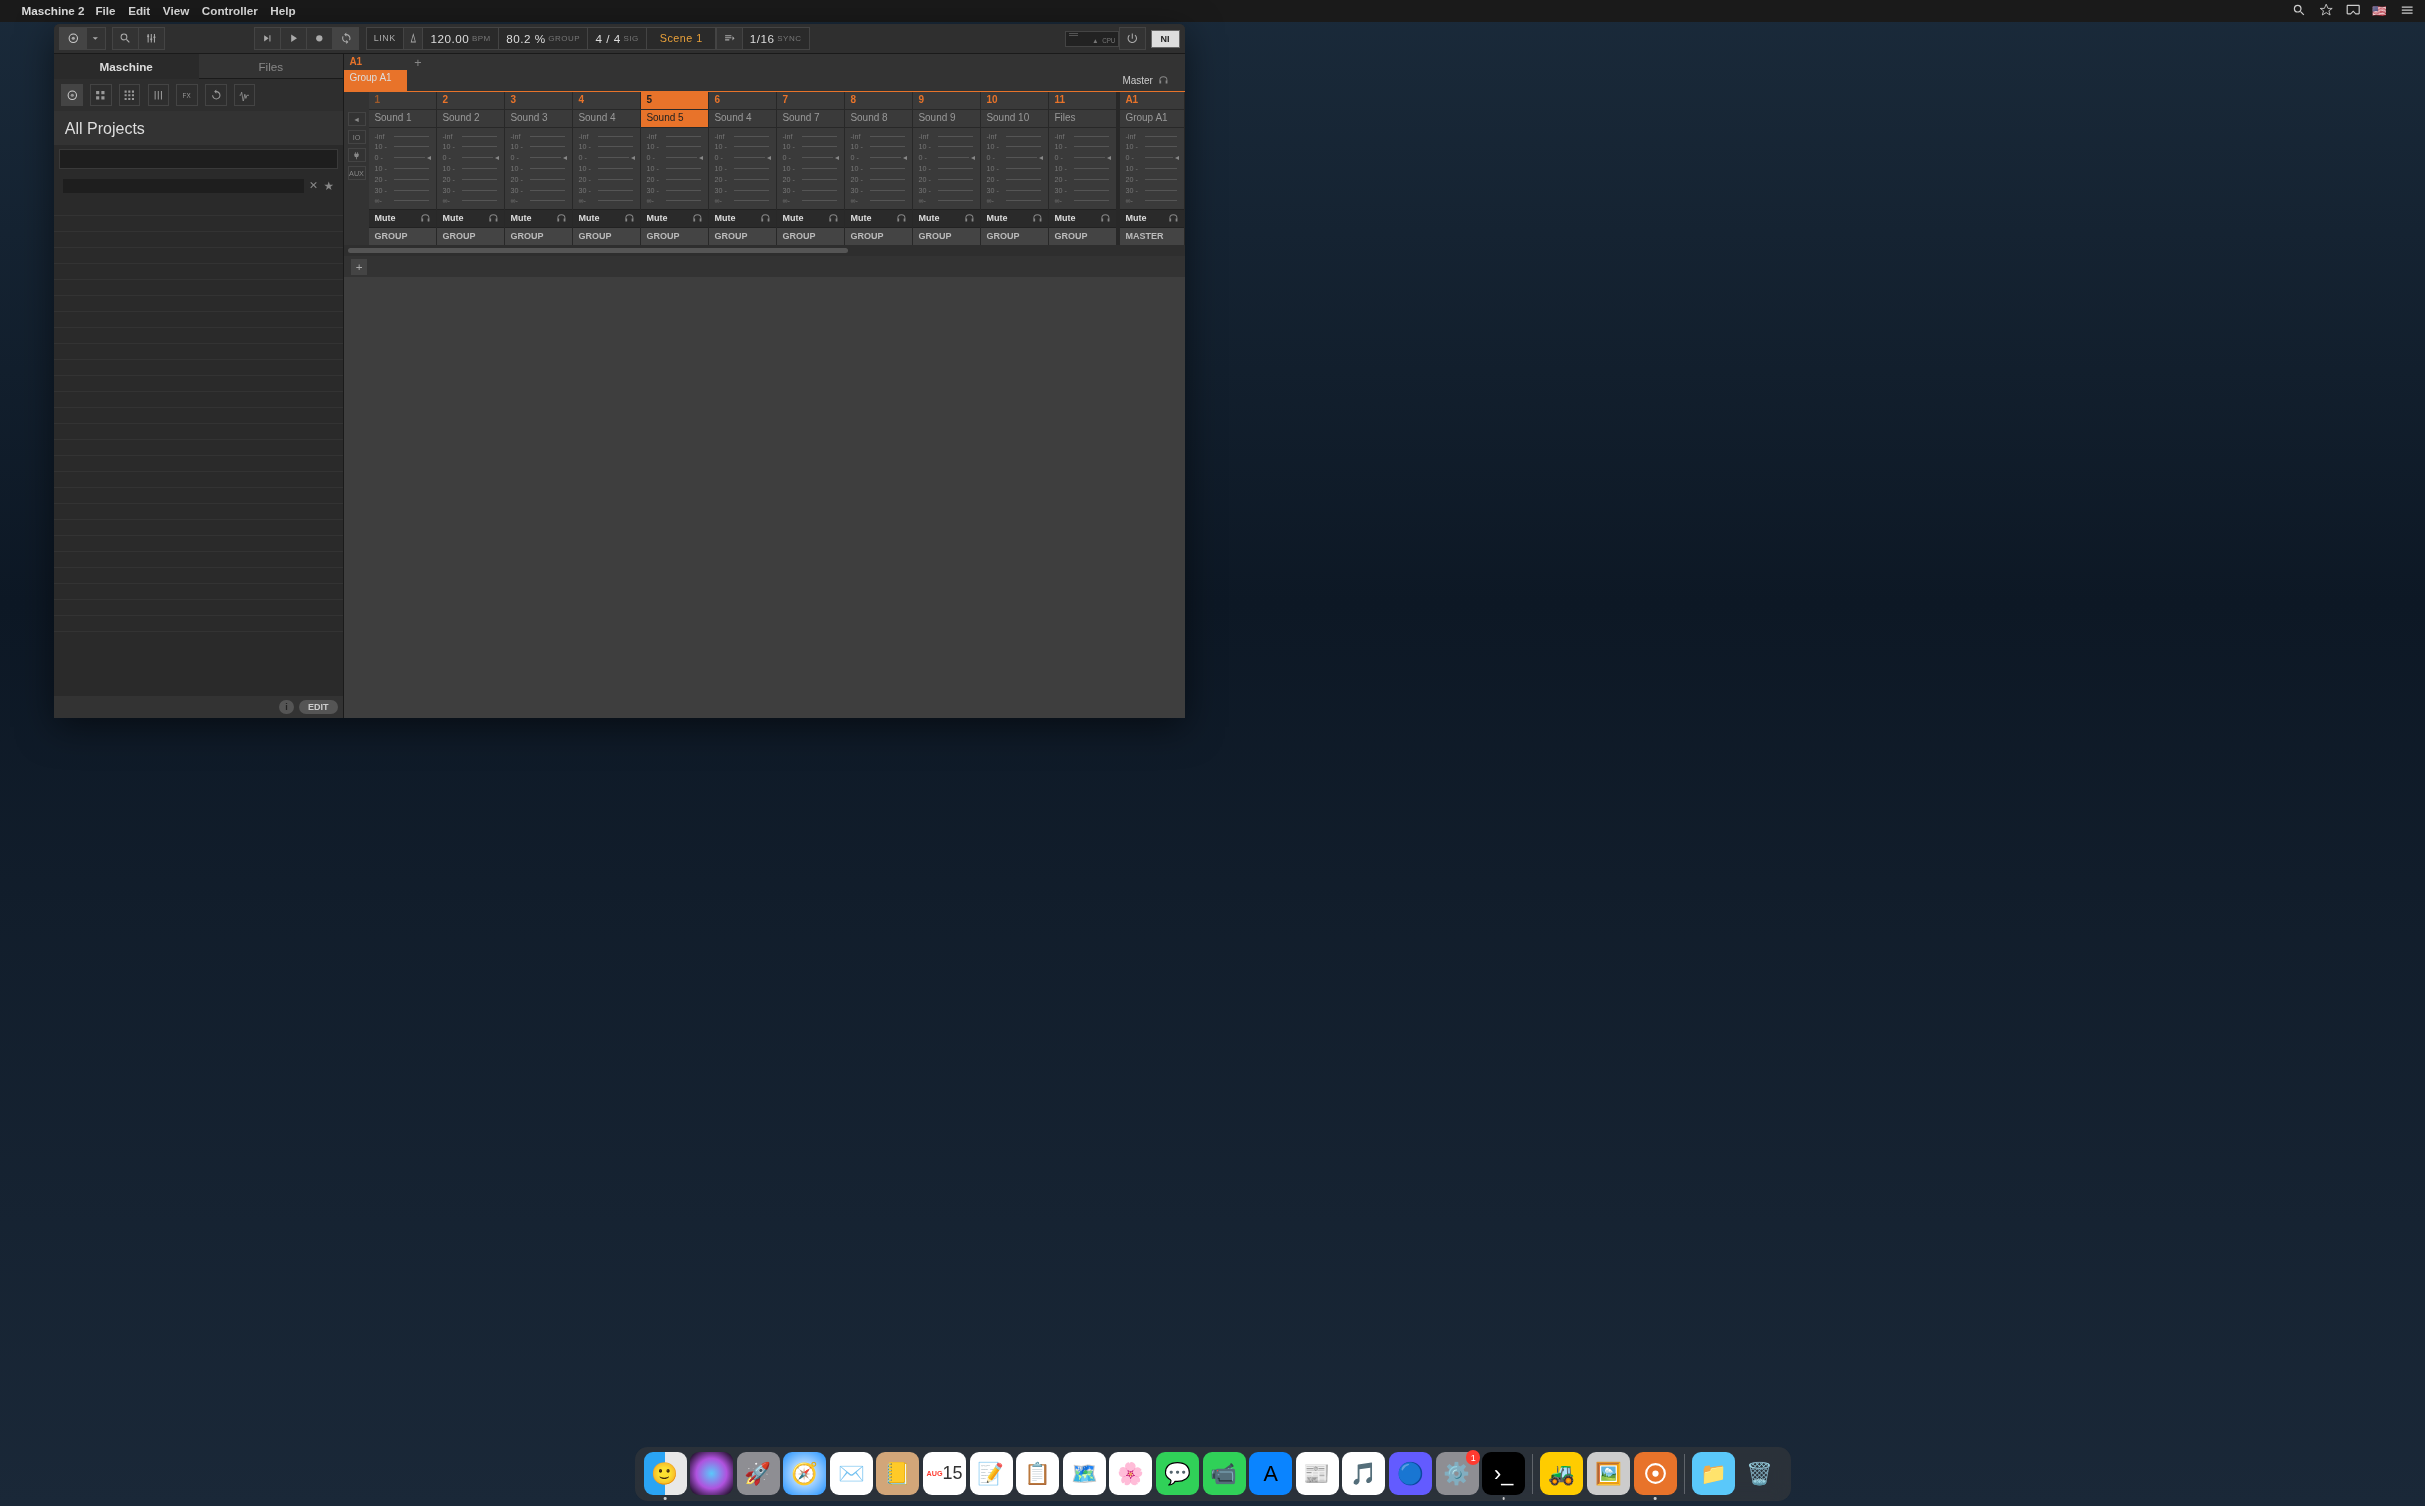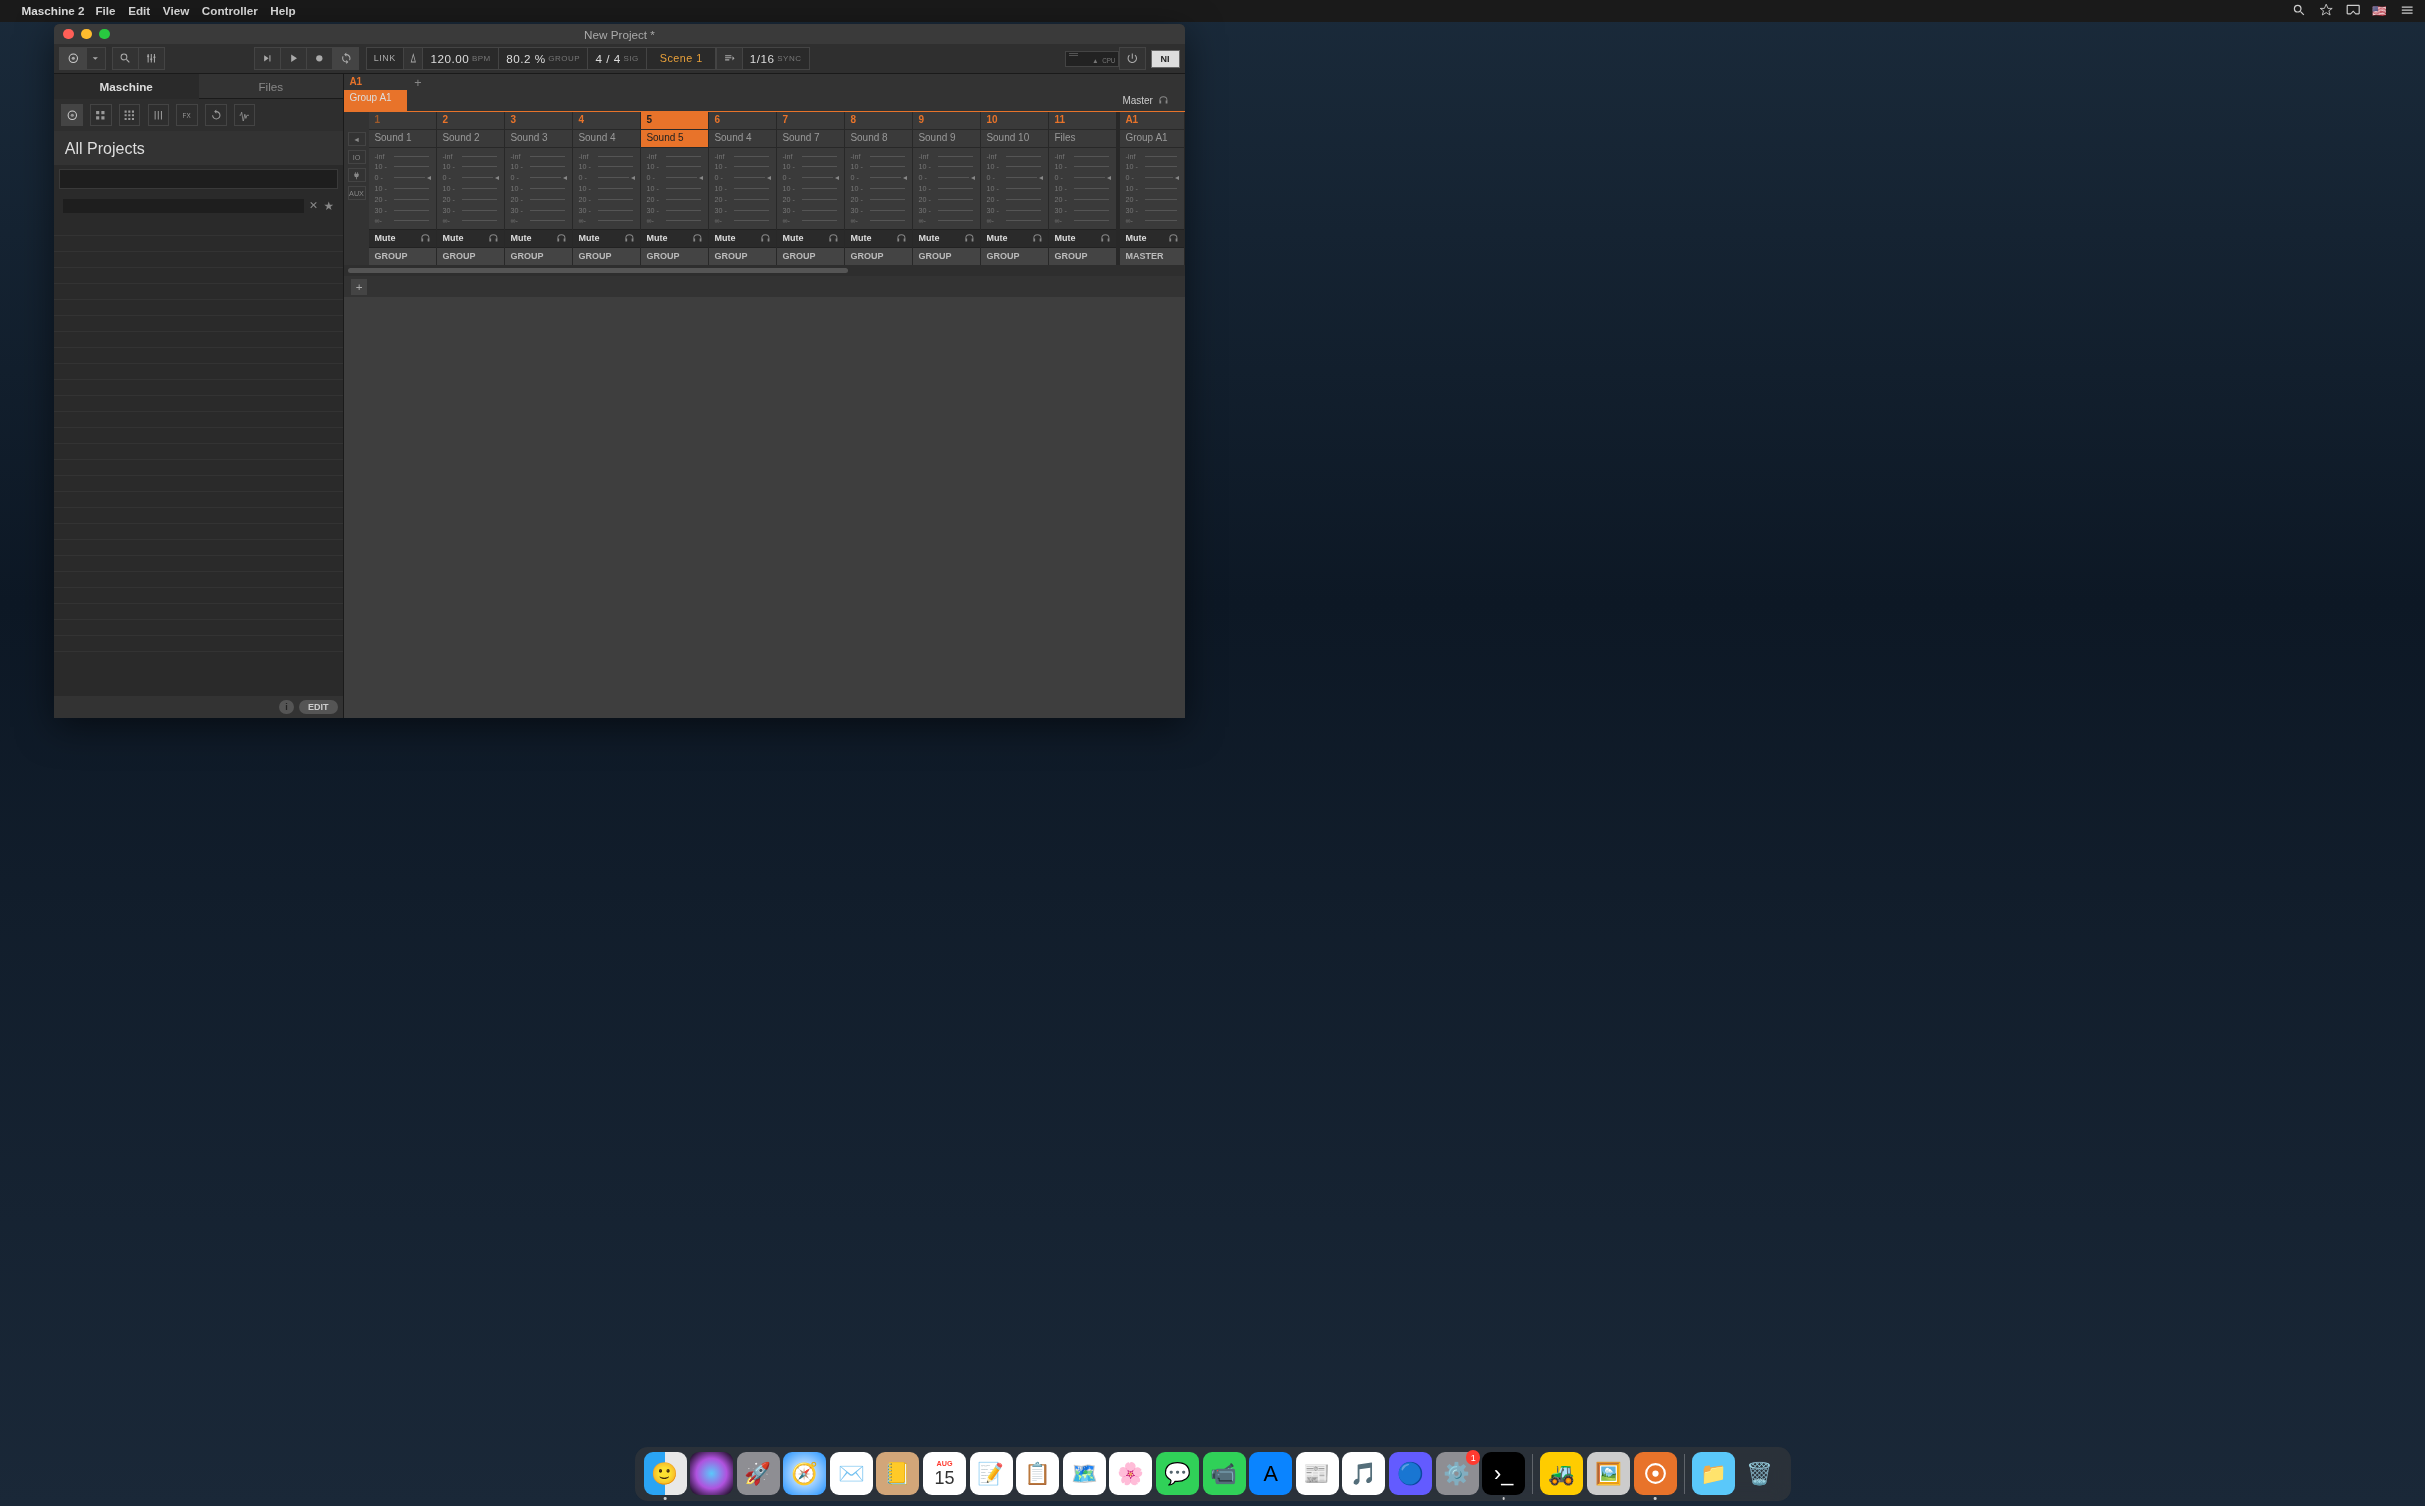--- a/index.html
+++ b/index.html
@@ -133,28 +133,20 @@
           <path d="M21 3H3c-1.1 0-2 .9-2 2v12c0 1.1.9 2 2 2h5l4-4 4 4h5c1.1 0 2-.9 2-2V5c0-1.1-.9-2-2-2zm0 14h-4.5l-4.5-4.5L7.5 17H3V5h18v12z"></path>
         </svg></span>
     <span>🇺🇸</span>
     <span><svg viewBox="0 0 24 24">
           <path d="M3 6h18v2H3zm0 5h18v2H3zm0 5h18v2H3z"></path>
         </svg></span>
   </div>
 </div>
 
 <div class="window">
-  <div class="titlebar">
-    <div class="tlights">
-      <div class="tlight r"></div>
-      <div class="tlight y"></div>
-      <div class="tlight g"></div>
-    </div>
-    <div class="title">New Project *</div>
-  </div>
 
   <div class="toolbar">
     <div class="tgroup">
       <div class="tbtn active">
           <svg viewBox="0 0 24 24">
             <circle cx="12" cy="12" r="8" fill="none" stroke="#ccc" stroke-width="2"></circle>
             <circle cx="12" cy="12" r="3"></circle>
           </svg>
         </div>
       <div class="tbtn small">
@@ -883,21 +875,21 @@
   </div>
 </div>
 
 <div class="dock">
   <div class="dicon" style="background:linear-gradient(90deg,#2aa4f4 50%,#e8e8e8 50%);">🙂<div class="dot"></div></div>
   <div class="dicon" style="background:radial-gradient(circle,#5ac8fa,#af52de,#000);"></div>
   <div class="dicon" style="background:#8e8e93;">🚀</div>
   <div class="dicon" style="background:radial-gradient(circle,#fff,#1e90ff);">🧭</div>
   <div class="dicon" style="background:#fff;">✉️</div>
   <div class="dicon" style="background:#d2a679;">📒</div>
-  <div class="dicon" style="background:#fff;flex-direction:column;">
+  <div class="dicon" style="background:#fff;flex-direction:row;">
       <div style="font-size:7.2px;color:#ff3b30;font-weight:bold;">AUG</div>
       <div style="font-size:18px;color:#333;">15</div>
     </div>
   <div class="dicon" style="background:#fff;">📝</div>
   <div class="dicon" style="background:#fff;">📋</div>
   <div class="dicon" style="background:#fff;">🗺️</div>
   <div class="dicon" style="background:#fff;">🌸</div>
   <div class="dicon" style="background:#30d158;">💬</div>
   <div class="dicon" style="background:#30d158;">📹</div>
   <div class="dicon" style="background:#0a84ff;">A</div>

